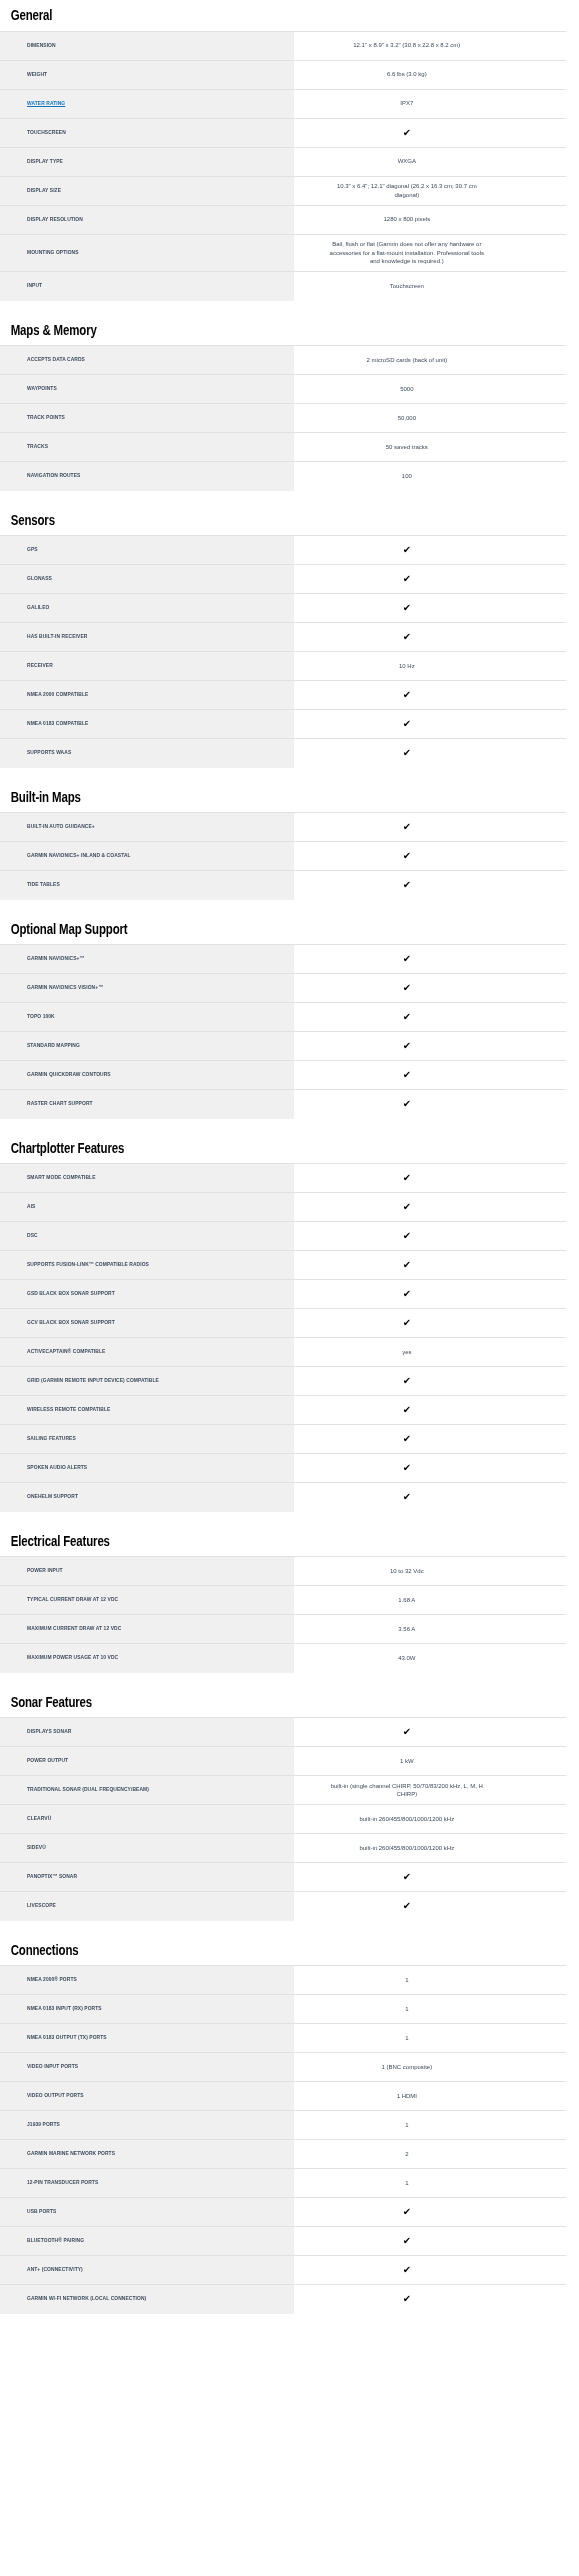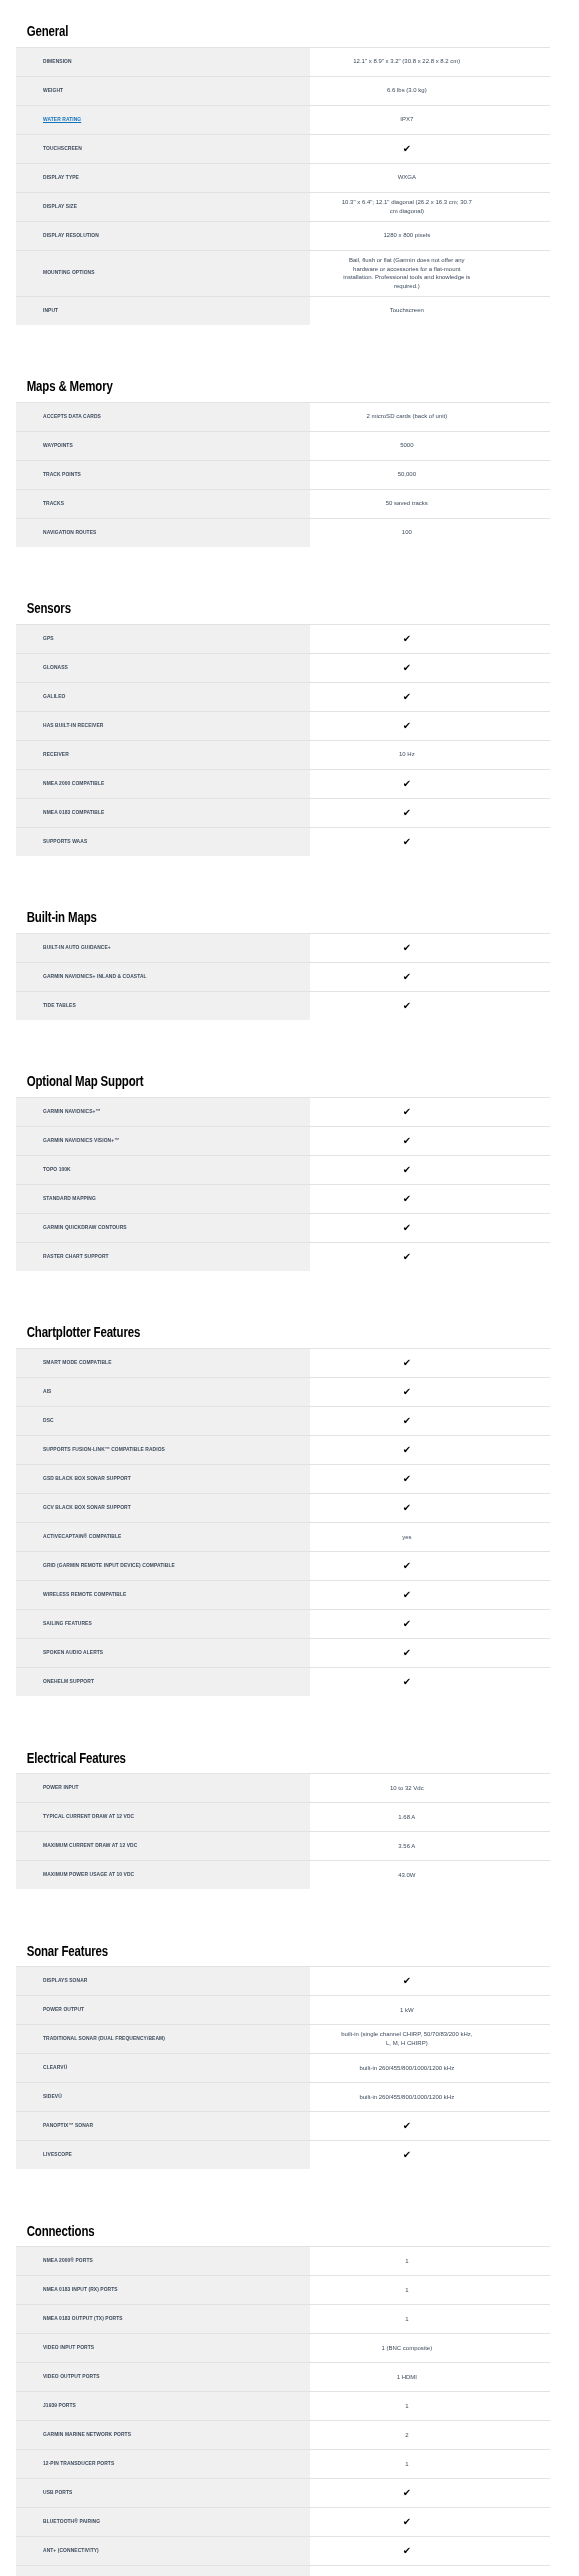--- a/index.html
+++ b/index.html
@@ -13,21 +13,21 @@
     color: #3d4852;
     -webkit-font-smoothing: antialiased;
   }
   .page {
     width: 580px;
     box-sizing: border-box;
     padding: 0 0 0 0;
   }
   .spec-section {
     margin: 0 0 0 0;
-    padding: 16px;
+    padding: 0;
   }
   .section-title {
     font-family: "Liberation Sans Narrow", "Liberation Sans", "DejaVu Sans Condensed", sans-serif;
     font-weight: bold;
     font-size: 15.5px;
     line-height: 1.05;
     color: #000000;
     letter-spacing: -0.2px;
     margin: 0 0 0 0;
     padding: 7.2px 0 7.2px 14.4px;

